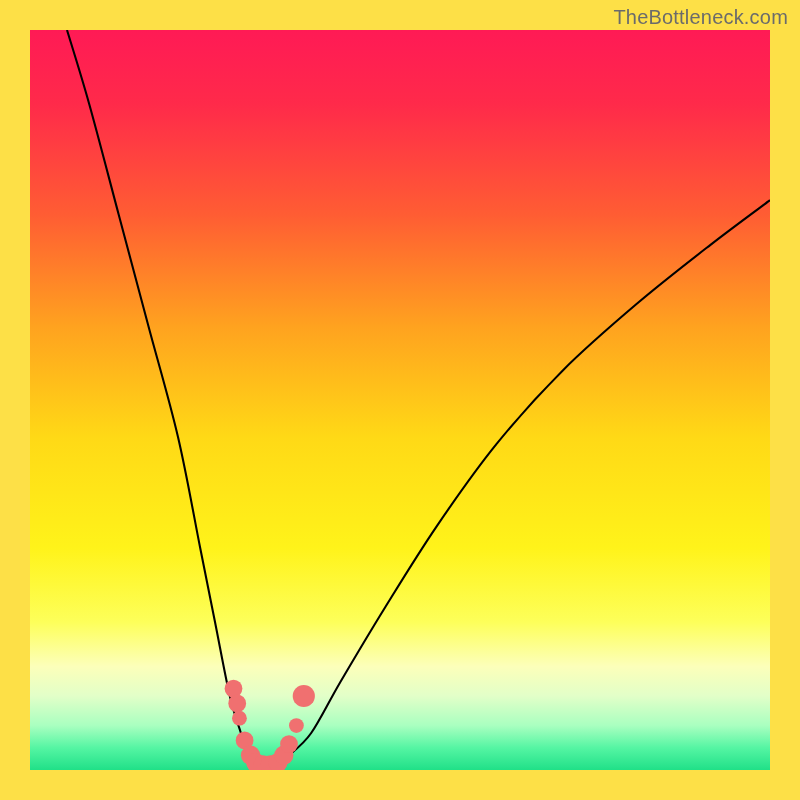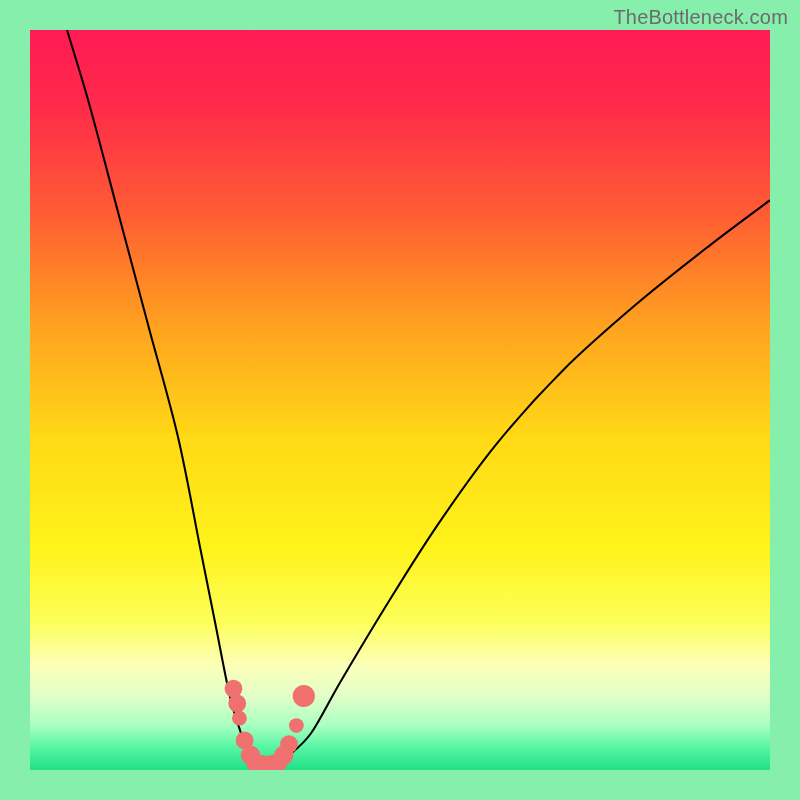--- a/index.html
+++ b/index.html
@@ -1,21 +1,21 @@
 <!DOCTYPE html>
 <html><head>
 <meta charset="utf-8">
 <style>
   * { margin: 0; padding: 0; box-sizing: border-box; }
   html, body { width: 800px; height: 800px; overflow: hidden; background: #000; }
   .frame {
     position: absolute;
     top: 0; left: 0;
     width: 800px; height: 800px;
-    background: #86efac;
+    background: #fde047;
   }
   .plot-area {
     position: absolute;
     top: 30px;
     left: 30px;
     width: 740px;
     height: 740px;
     overflow: hidden;
   }
   .gradient {

